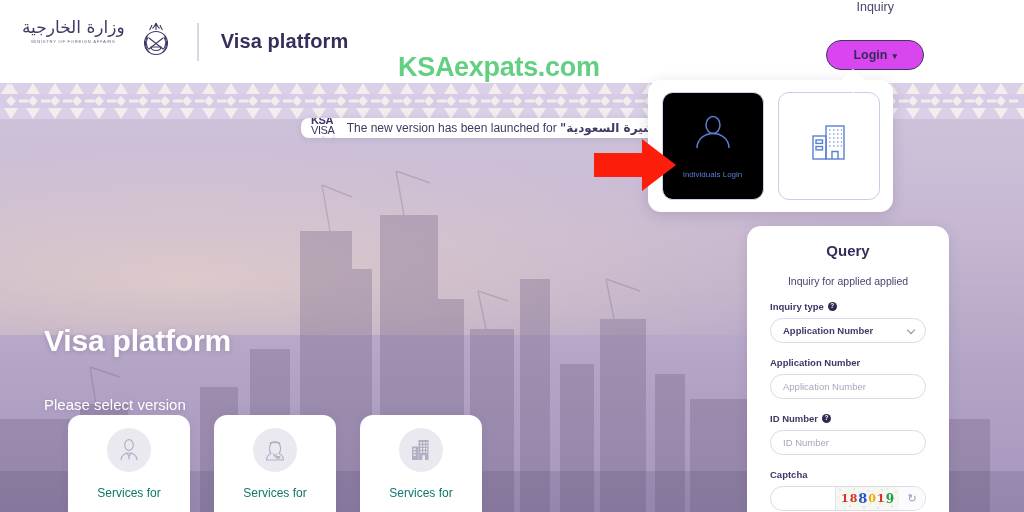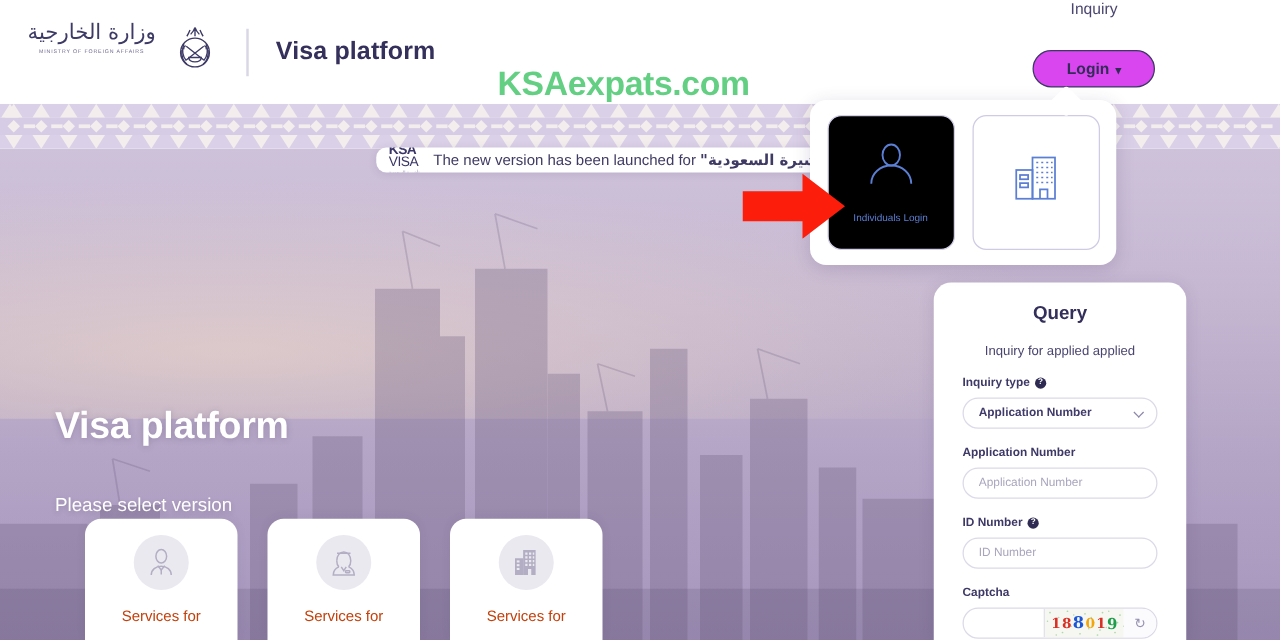--- a/index.html
+++ b/index.html
@@ -196,21 +196,21 @@
     width: 44px; height: 44px;
     border-radius: 50%;
     background: #ebe9f0;
     display: flex;
     align-items: center;
     justify-content: center;
   }
   .service-label {
     margin-top: 14px;
     font-size: 12px;
-    color: #c2410c;
+    color: #0f766e;
     text-align: center;
     line-height: 1.25;
   }
 
   
   #version-banner {
     position: absolute;
     left: 265px;
     top: 118px;
     width: 395px;

